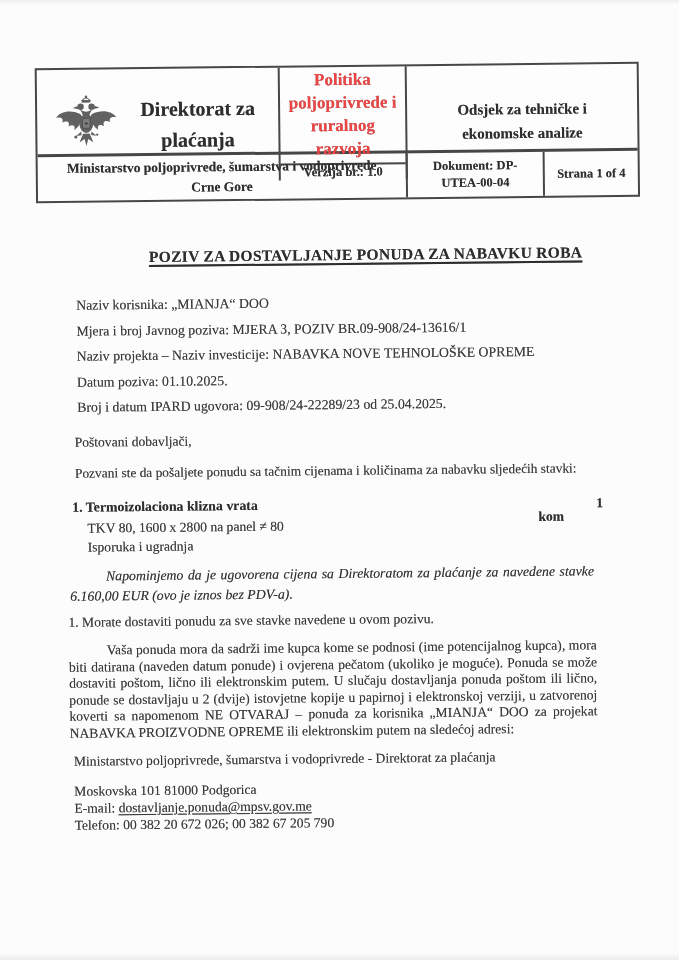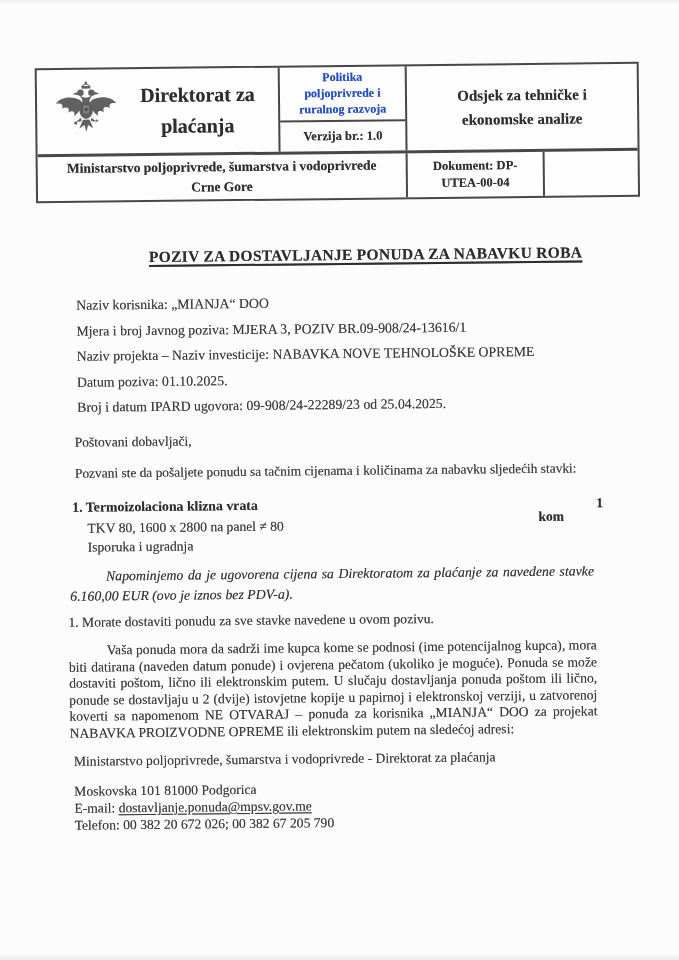--- a/index.html
+++ b/index.html
@@ -28,21 +28,21 @@
     border-bottom:3px solid #474747;}
   .hdr-row2{display:grid;grid-template-columns:370px 137px 1fr;height:44px;}
   .cell{min-width:0;}
   .br{border-right:2px solid #474747;}
   .c-dir{display:flex;align-items:center;}
   .logo-box{width:74px;height:64px;margin-left:12px;flex:0 0 auto;}
   .dir-title{flex:1;text-align:center;font-weight:bold;font-size:20px;line-height:1.55;
     color:#2e2e2e;padding-right:6px;}
   .c-pol{display:flex;flex-direction:column;}
   .c-pol-top{flex:3;display:flex;align-items:center;justify-content:center;text-align:center;
-    font-weight:bold;font-size:12px;line-height:1.35;color:#1d4ed8;
+    font-weight:bold;font-size:17px;line-height:1.35;color:#ef4444;
     border-bottom:2px solid #474747;padding:2px 7px;}
   .c-pol-bot{flex:2;display:flex;align-items:center;justify-content:center;
     font-weight:bold;font-size:12.5px;color:#2e2e2e;}
   .c-dept{display:flex;align-items:center;justify-content:center;text-align:center;
     font-weight:bold;font-size:15px;line-height:1.6;color:#2e2e2e;padding:0 30px;}
   .c-min{display:flex;align-items:center;justify-content:center;text-align:center;
     font-weight:bold;font-size:13.5px;line-height:1.45;color:#2e2e2e;padding:0 26px;}
   .c-doc{display:flex;align-items:center;justify-content:center;text-align:center;
     font-weight:bold;font-size:12.5px;line-height:1.4;color:#2e2e2e;padding:0 14px;}
   .c-page{display:flex;align-items:center;justify-content:center;text-align:center;
@@ -118,20 +118,21 @@
         </div>
         <div class="cell br c-pol">
           <div class="c-pol-top">Politika poljoprivrede i ruralnog razvoja</div>
           <div class="c-pol-bot">Verzija br.: 1.0</div>
         </div>
         <div class="cell c-dept">Odsjek za tehničke i ekonomske analize</div>
       </div>
       <div class="hdr-row2">
         <div class="cell br c-min">Ministarstvo poljoprivrede, šumarstva i vodoprivrede Crne Gore</div>
         <div class="cell br c-doc">Dokument: DP-UTEA-00-04</div>
+        <div class="cell c-page">Strana 1 of 4</div>
       </div>
     </div>
 
     <div class="doc-title">
       <span>POZIV ZA DOSTAVLJANJE PONUDA ZA NABAVKU ROBA</span>
     </div>
 
     <div class="meta">
       <div>Naziv korisnika: „MIANJA“ DOO</div>
       <div>Mjera i broj Javnog poziva: MJERA 3, POZIV BR.09-908/24-13616/1</div>

